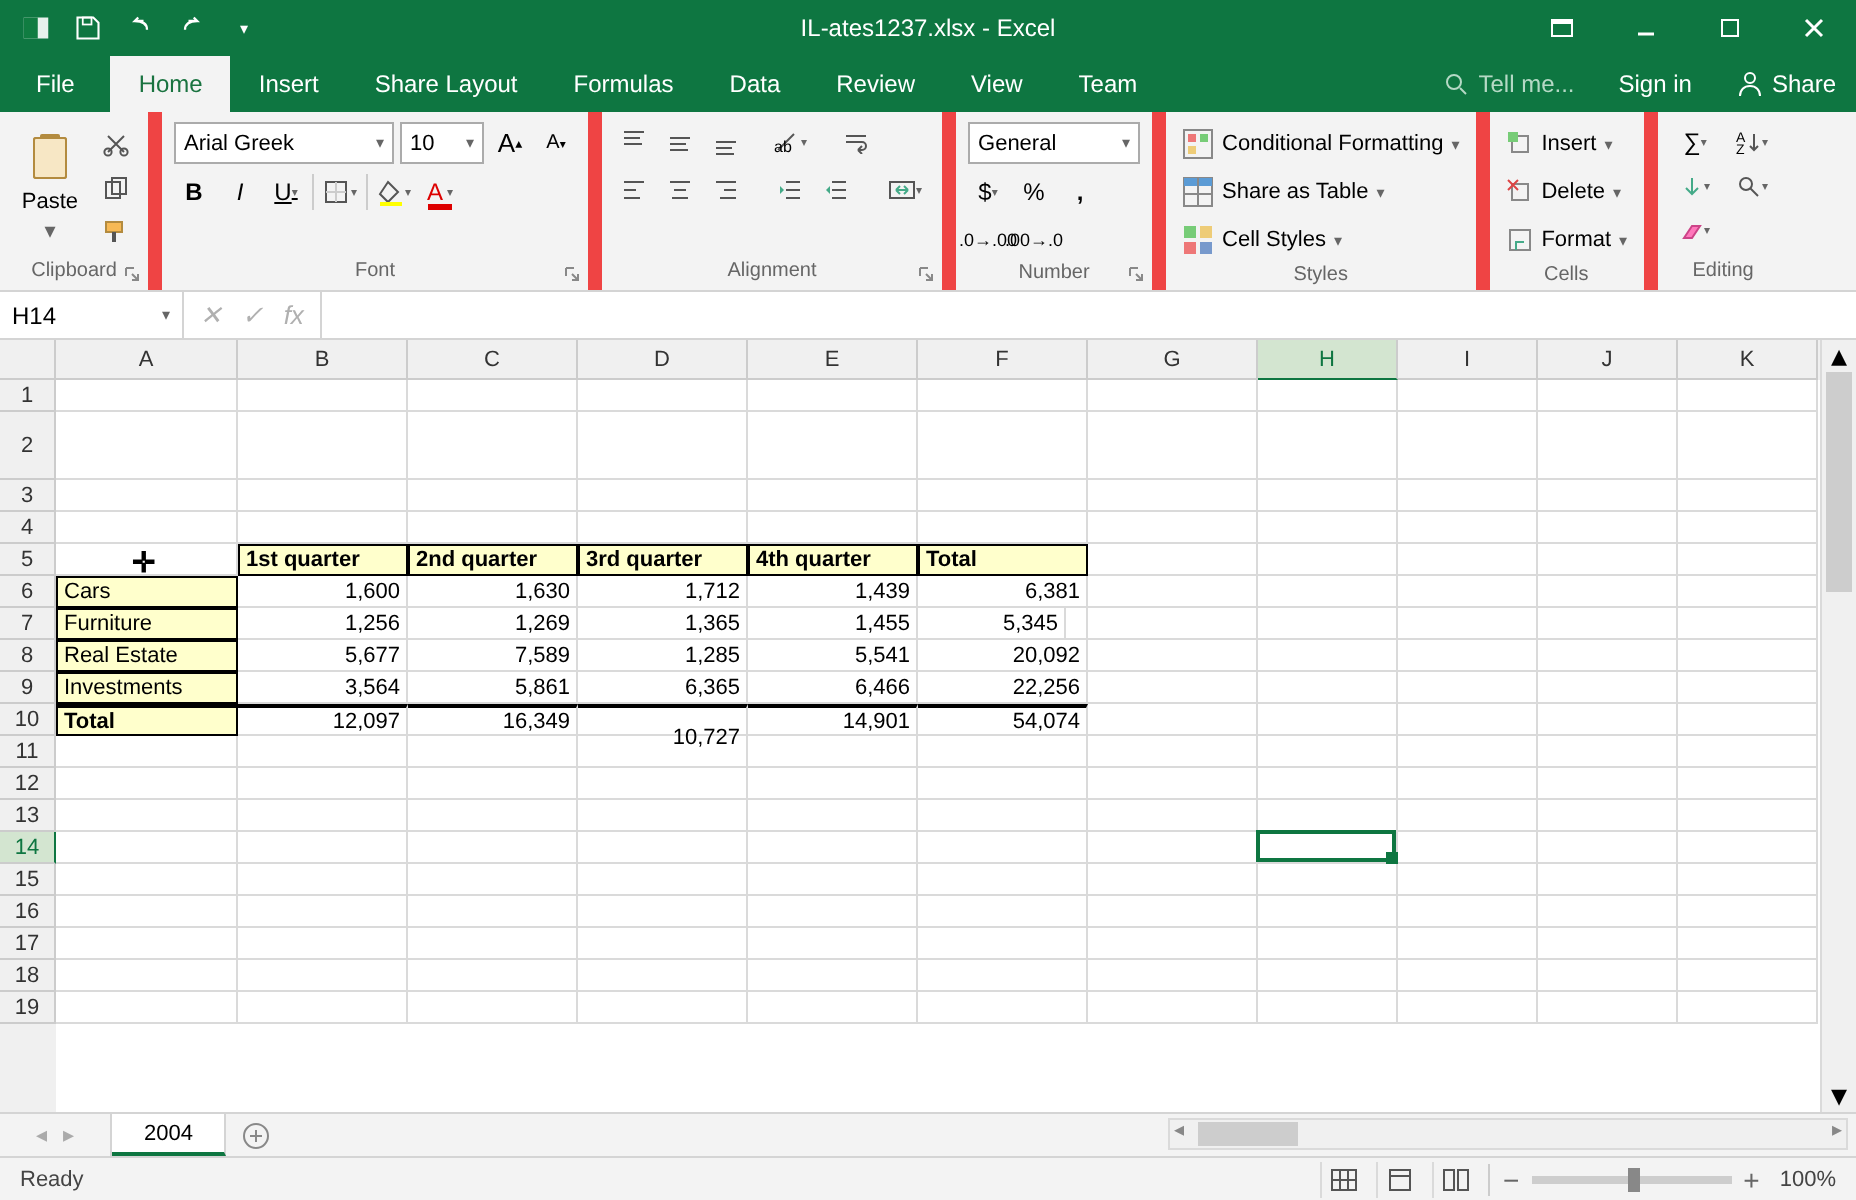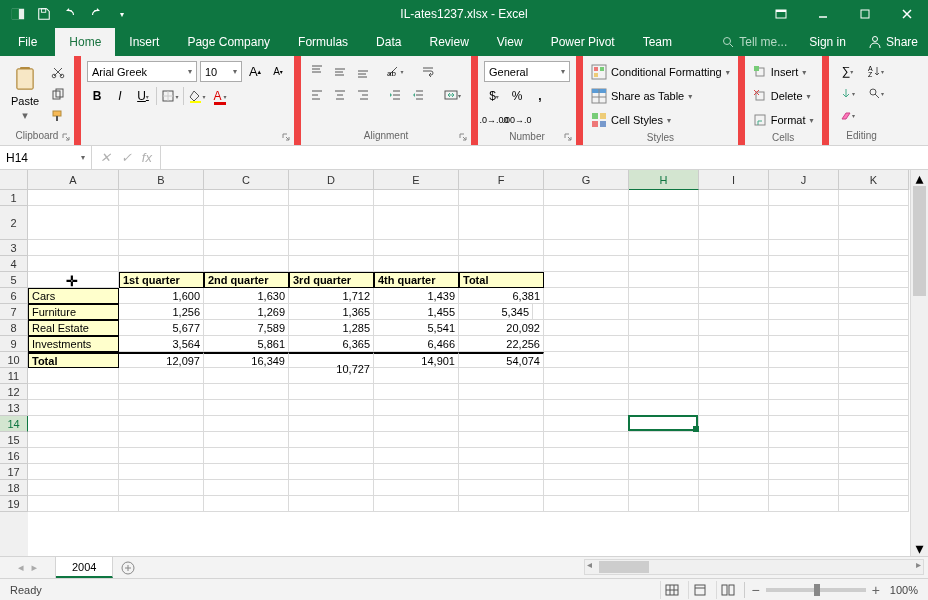--- a/index.html
+++ b/index.html
@@ -171,26 +171,25 @@
           <path d="M2 2l8 8M10 2l-8 8" stroke="#fff" stroke-width="1.5"></path>
         </svg>
       </div>
   </div>
 </div>
 
 <div class="ribbon-tabs">
   <div class="ribbon-tab file">File</div>
   <div class="ribbon-tab active">Home</div>
   <div class="ribbon-tab">Insert</div>
-  <div class="ribbon-tab">Page Company</div>
+  <div class="ribbon-tab">Share Layout</div>
   <div class="ribbon-tab">Formulas</div>
   <div class="ribbon-tab">Data</div>
   <div class="ribbon-tab">Review</div>
   <div class="ribbon-tab">View</div>
-  <div class="ribbon-tab">Power Pivot</div>
   <div class="ribbon-tab">Team</div>
   <div class="ribbon-right">
     <div class="tell-me">
         <svg width="12" height="12" viewBox="0 0 12 12">
           <circle cx="5" cy="5" r="3.5" fill="none" stroke="#b5d9c5"></circle>
           <line x1="8" y1="8" x2="11" y2="11" stroke="#b5d9c5"></line>
         </svg>
         <span>Tell me...</span>
       </div>
     <div class="signin">Sign in</div>
@@ -287,20 +286,21 @@
           </div>
         <div class="small-btn">
             <span style="color:#d00">A</span>
             <svg width="12" height="3" style="position:absolute;margin-top:14px">
               <rect width="12" height="3" fill="#d00"></rect>
             </svg>
             <span class="dd-arrow" style="font-size:6px;margin-left:2px">▾</span>
           </div>
       </div>
     </div>
+    <div class="group-label">Font</div>
     <div class="group-dialog">
         <svg viewBox="0 0 8 8">
           <path d="M1 1h4M1 1v4M4 4l3 3M7 4v3h-3" stroke="#888" fill="none"></path>
         </svg>
       </div>
   </div>
 
   <div class="group">
     <div class="group-body align-body">
       <div class="align-row">

